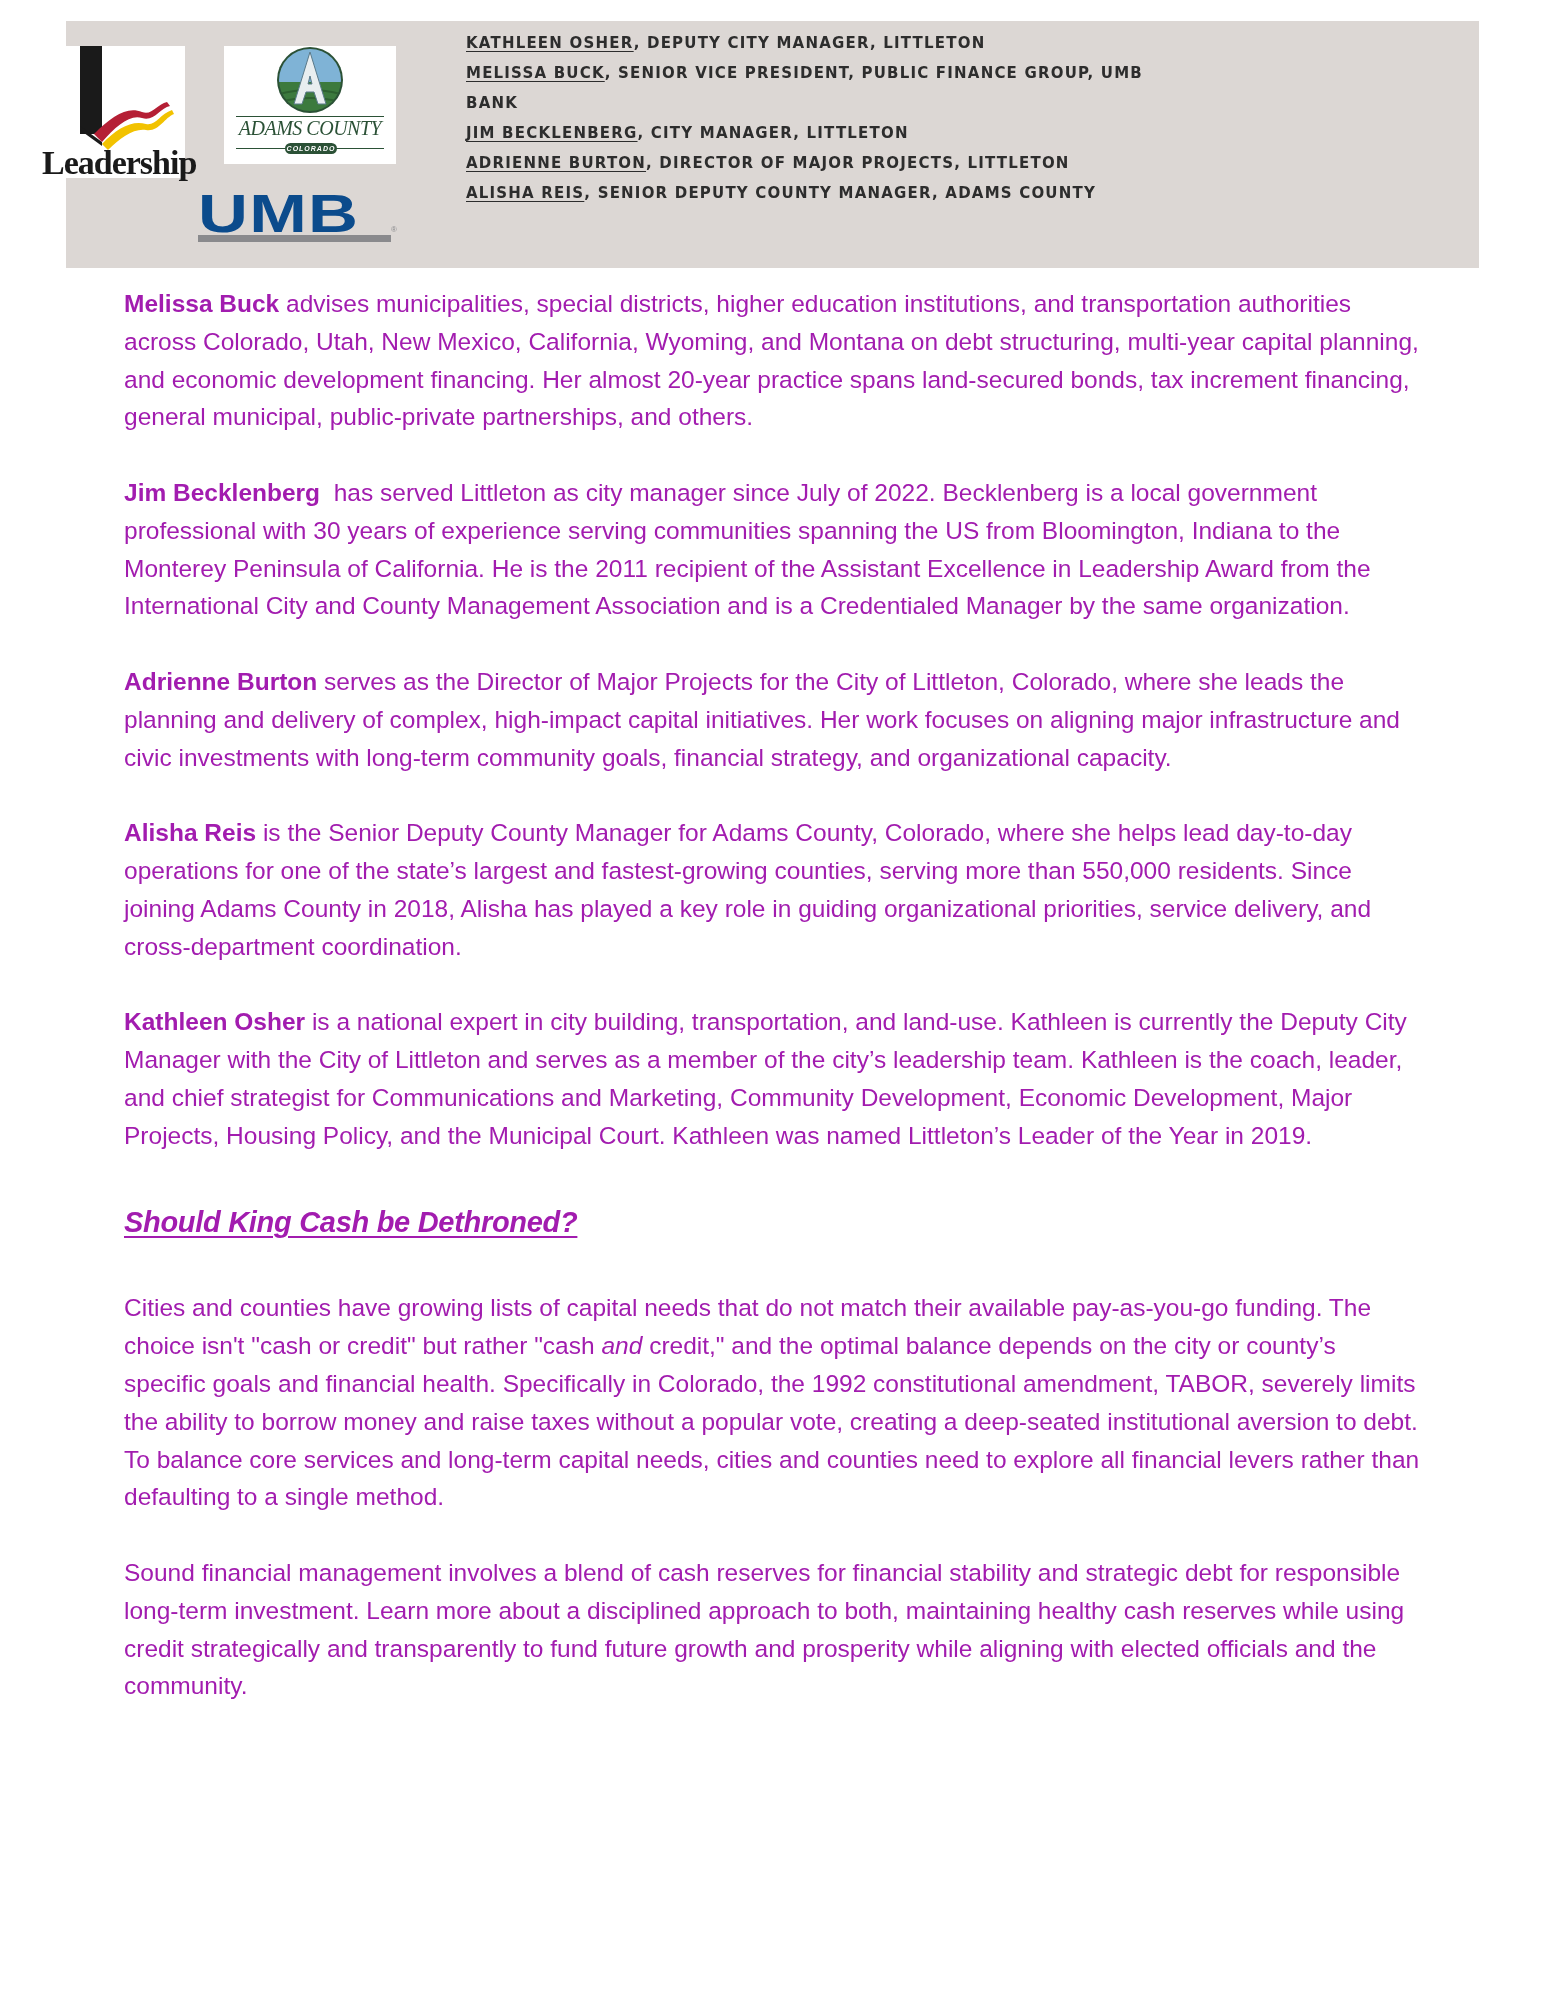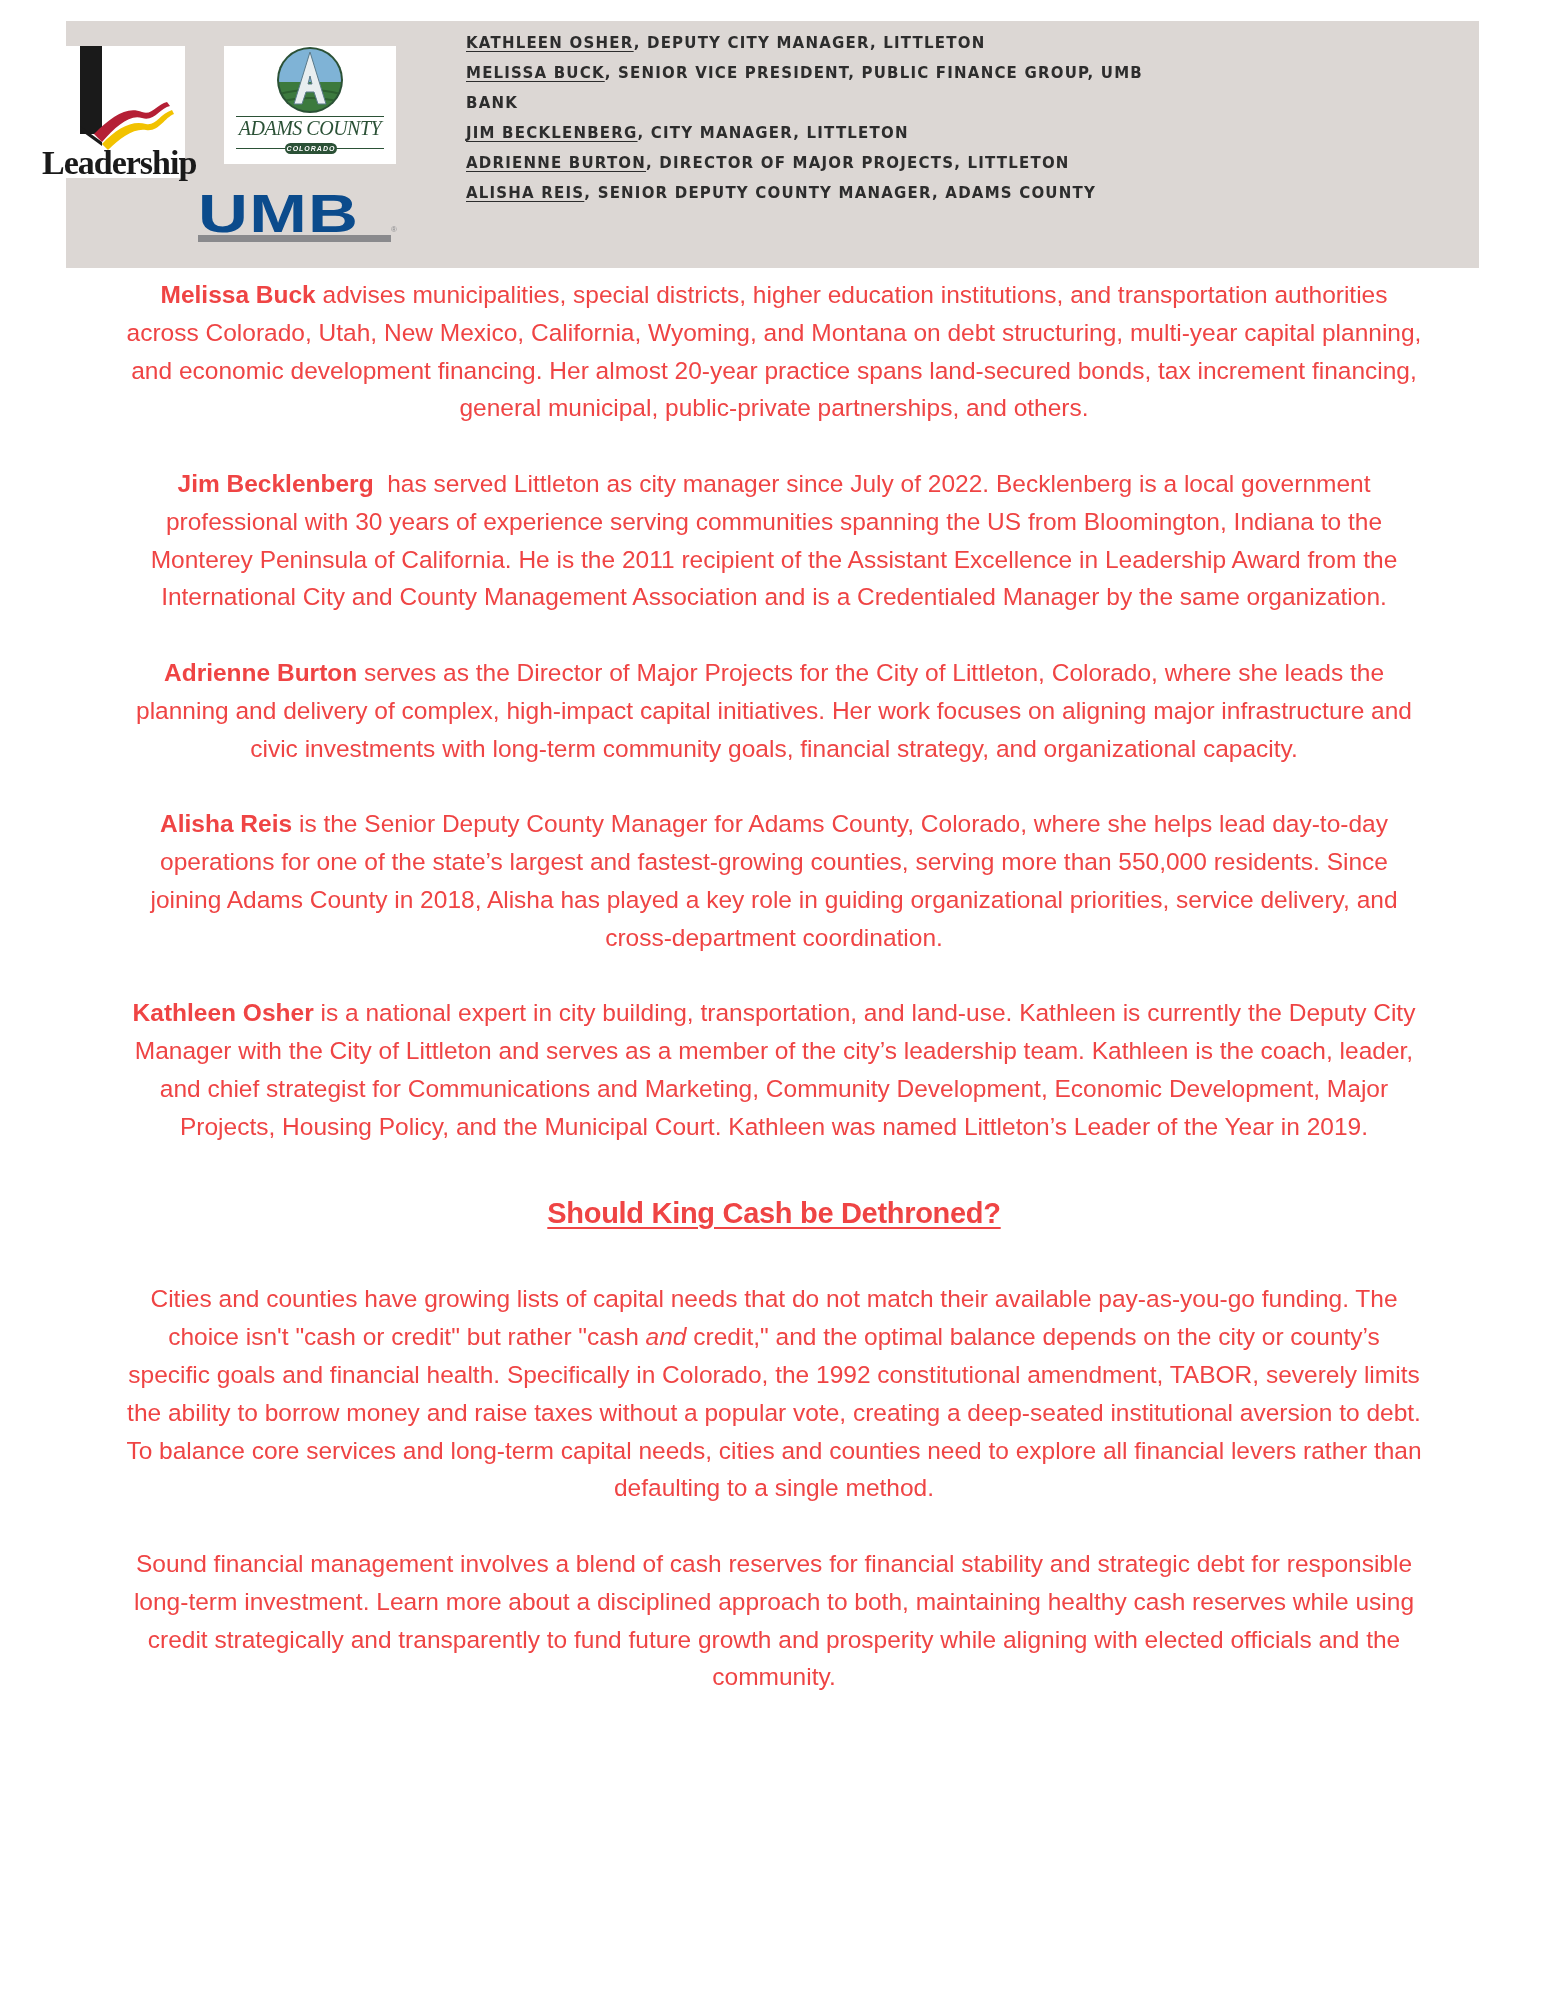--- a/index.html
+++ b/index.html
@@ -136,40 +136,40 @@
       color: #2d2d2d;
       letter-spacing: 1.2px;
     }
     .panel-list .name {
       text-decoration: underline;
       text-underline-offset: 3px;
     }
     .content {
       position: absolute;
       left: 124px;
-      top: 276px;
+      top: 285px;
       width: 1300px;
       font-family: "Liberation Sans", "DejaVu Sans", sans-serif;
       font-size: 24.5px;
       line-height: 37.8px;
-      color: #ef4444;
-      text-align: center;
+      color: #a21caf;
     }
     .content p {
       margin: 0 0 37.8px 0;
     }
     .content b { font-weight: bold; }
     .section-title {
       font-weight: bold;
       font-size: 29px;
       text-decoration: underline;
       text-underline-offset: 4px;
       margin: 0 0 48px 0;
       line-height: 37px;
       letter-spacing: -0.3px;
+      font-style: italic;
     }
   </style>
 </head>
 <body>
 
 <div class="header-band"></div>
 
 <div class="logo-littleton">
   <svg width="143" height="105" viewBox="0 0 143 105">
     <rect x="38" y="0" width="22" height="88" fill="#1a1a1a"></rect>

